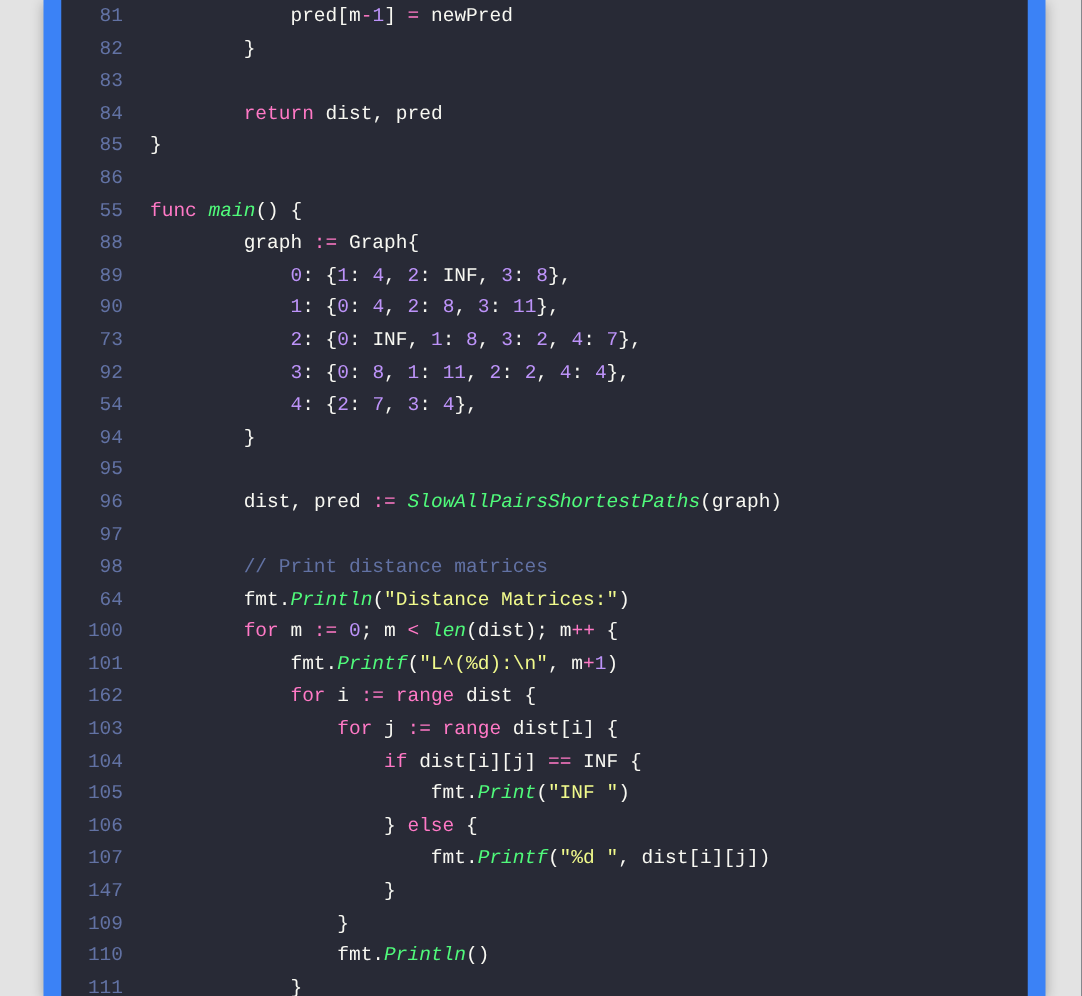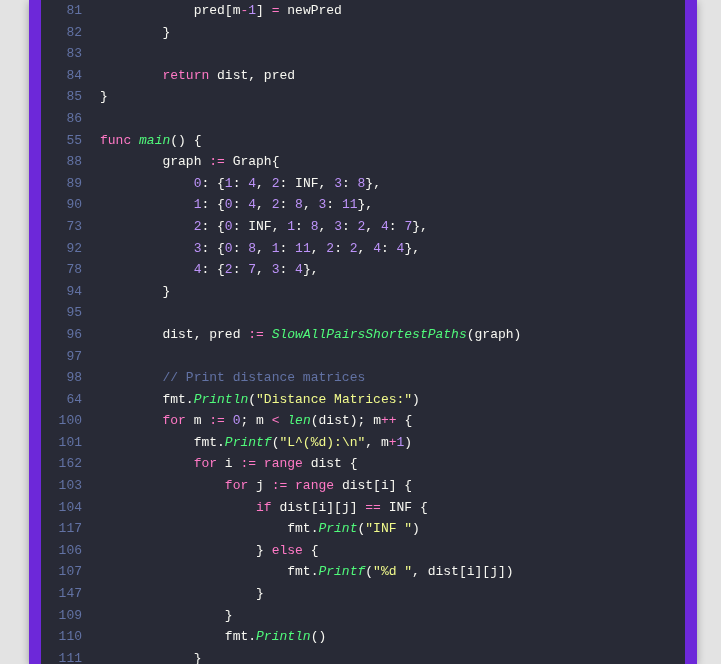--- a/index.html
+++ b/index.html
@@ -7,21 +7,21 @@
     background: #e3e3e3;
     padding: 0;
     font-family: 'Consolas', 'Monaco', 'Courier New', monospace;
     font-size: 13px;
     line-height: 21.6px;
     overflow: hidden;
     width: 721px;
     height: 664px;
   }
   .editor-frame {
-    background: #6d28d9;
+    background: #3b82f6;
     margin: 0 24px 0 29px;
     height: 664px;
     border-radius: 0;
     overflow: hidden;
     position: relative;
     box-shadow: 0 2px 8px rgba(0,0,0,0.3);
   }
   .editor {
     background: #282a36;
     position: absolute;
@@ -75,33 +75,33 @@
         <span class="ln">83</span>
         <span class="ln">84</span>
         <span class="ln">85</span>
         <span class="ln">86</span>
         <span class="ln">55</span>
         <span class="ln">88</span>
         <span class="ln">89</span>
         <span class="ln">90</span>
         <span class="ln">73</span>
         <span class="ln">92</span>
-        <span class="ln">78</span>
+        <span class="ln">54</span>
         <span class="ln">94</span>
         <span class="ln">95</span>
         <span class="ln">96</span>
         <span class="ln">97</span>
         <span class="ln">98</span>
         <span class="ln">64</span>
         <span class="ln">100</span>
         <span class="ln">101</span>
         <span class="ln">162</span>
         <span class="ln">103</span>
         <span class="ln">104</span>
-        <span class="ln">117</span>
+        <span class="ln">105</span>
         <span class="ln">106</span>
         <span class="ln">107</span>
         <span class="ln">147</span>
         <span class="ln">109</span>
         <span class="ln">110</span>
         <span class="ln">111</span>
       </div>
     <div class="code" id="code"><span class="cl"><span>            </span><span class="t-id">pred</span><span class="t-pn">[</span><span class="t-id">m</span><span class="t-op">-</span><span class="t-num">1</span><span class="t-pn">] </span><span class="t-op">=</span><span class="t-id"> newPred</span></span><span class="cl"><span>        </span><span class="t-pn">}</span></span><span class="cl"></span><span class="cl"><span>        </span><span class="t-kw">return</span><span class="t-id"> dist</span><span class="t-pn">,</span><span class="t-id"> pred</span></span><span class="cl"><span class="t-pn">}</span></span><span class="cl"></span><span class="cl"><span class="t-kw">func</span><span class="t-id"> </span><span class="t-fn">main</span><span class="t-pn">()</span><span class="t-id"> </span><span class="t-pn">{</span></span><span class="cl"><span>        </span><span class="t-id">graph </span><span class="t-op">:=</span><span class="t-id"> Graph</span><span class="t-pn">{</span></span><span class="cl"><span>            </span><span class="t-num">0</span><span class="t-pn">: {</span><span class="t-num">1</span><span class="t-pn">: </span><span class="t-num">4</span><span class="t-pn">, </span><span class="t-num">2</span><span class="t-pn">: </span><span class="t-id">INF</span><span class="t-pn">, </span><span class="t-num">3</span><span class="t-pn">: </span><span class="t-num">8</span><span class="t-pn">},</span></span><span class="cl"><span>            </span><span class="t-num">1</span><span class="t-pn">: {</span><span class="t-num">0</span><span class="t-pn">: </span><span class="t-num">4</span><span class="t-pn">, </span><span class="t-num">2</span><span class="t-pn">: </span><span class="t-num">8</span><span class="t-pn">, </span><span class="t-num">3</span><span class="t-pn">: </span><span class="t-num">11</span><span class="t-pn">},</span></span><span class="cl"><span>            </span><span class="t-num">2</span><span class="t-pn">: {</span><span class="t-num">0</span><span class="t-pn">: </span><span class="t-id">INF</span><span class="t-pn">, </span><span class="t-num">1</span><span class="t-pn">: </span><span class="t-num">8</span><span class="t-pn">, </span><span class="t-num">3</span><span class="t-pn">: </span><span class="t-num">2</span><span class="t-pn">, </span><span class="t-num">4</span><span class="t-pn">: </span><span class="t-num">7</span><span class="t-pn">},</span></span><span class="cl"><span>            </span><span class="t-num">3</span><span class="t-pn">: {</span><span class="t-num">0</span><span class="t-pn">: </span><span class="t-num">8</span><span class="t-pn">, </span><span class="t-num">1</span><span class="t-pn">: </span><span class="t-num">11</span><span class="t-pn">, </span><span class="t-num">2</span><span class="t-pn">: </span><span class="t-num">2</span><span class="t-pn">, </span><span class="t-num">4</span><span class="t-pn">: </span><span class="t-num">4</span><span class="t-pn">},</span></span><span class="cl"><span>            </span><span class="t-num">4</span><span class="t-pn">: {</span><span class="t-num">2</span><span class="t-pn">: </span><span class="t-num">7</span><span class="t-pn">, </span><span class="t-num">3</span><span class="t-pn">: </span><span class="t-num">4</span><span class="t-pn">},</span></span><span class="cl"><span>        </span><span class="t-pn">}</span></span><span class="cl"></span><span class="cl"><span>        </span><span class="t-id">dist</span><span class="t-pn">,</span><span class="t-id"> pred </span><span class="t-op">:=</span><span class="t-id"> </span><span class="t-fn">SlowAllPairsShortestPaths</span><span class="t-pn">(</span><span class="t-id">graph</span><span class="t-pn">)</span></span><span class="cl"></span><span class="cl"><span>        </span><span class="t-cmt">// Print distance matrices</span></span><span class="cl"><span>        </span><span class="t-id">fmt</span><span class="t-pn">.</span><span class="t-fn">Println</span><span class="t-pn">(</span><span class="t-str">"Distance Matrices:"</span><span class="t-pn">)</span></span><span class="cl"><span>        </span><span class="t-kw">for</span><span class="t-id"> m </span><span class="t-op">:=</span><span class="t-id"> </span><span class="t-num">0</span><span class="t-pn">; </span><span class="t-id">m </span><span class="t-op">&lt;</span><span class="t-id"> </span><span class="t-fn">len</span><span class="t-pn">(</span><span class="t-id">dist</span><span class="t-pn">); </span><span class="t-id">m</span><span class="t-op">++</span><span class="t-id"> </span><span class="t-pn">{</span></span><span class="cl"><span>            </span><span class="t-id">fmt</span><span class="t-pn">.</span><span class="t-fn">Printf</span><span class="t-pn">(</span><span class="t-str">"L^(%d):\n"</span><span class="t-pn">, </span><span class="t-id">m</span><span class="t-op">+</span><span class="t-num">1</span><span class="t-pn">)</span></span><span class="cl"><span>            </span><span class="t-kw">for</span><span class="t-id"> i </span><span class="t-op">:=</span><span class="t-id"> </span><span class="t-kw">range</span><span class="t-id"> dist </span><span class="t-pn">{</span></span><span class="cl"><span>                </span><span class="t-kw">for</span><span class="t-id"> j </span><span class="t-op">:=</span><span class="t-id"> </span><span class="t-kw">range</span><span class="t-id"> dist</span><span class="t-pn">[</span><span class="t-id">i</span><span class="t-pn">] {</span></span><span class="cl"><span>                    </span><span class="t-kw">if</span><span class="t-id"> dist</span><span class="t-pn">[</span><span class="t-id">i</span><span class="t-pn">][</span><span class="t-id">j</span><span class="t-pn">] </span><span class="t-op">==</span><span class="t-id"> INF </span><span class="t-pn">{</span></span><span class="cl"><span>                        </span><span class="t-id">fmt</span><span class="t-pn">.</span><span class="t-fn">Print</span><span class="t-pn">(</span><span class="t-str">"INF "</span><span class="t-pn">)</span></span><span class="cl"><span>                    </span><span class="t-pn">} </span><span class="t-kw">else</span><span class="t-id"> </span><span class="t-pn">{</span></span><span class="cl"><span>                        </span><span class="t-id">fmt</span><span class="t-pn">.</span><span class="t-fn">Printf</span><span class="t-pn">(</span><span class="t-str">"%d "</span><span class="t-pn">, </span><span class="t-id">dist</span><span class="t-pn">[</span><span class="t-id">i</span><span class="t-pn">][</span><span class="t-id">j</span><span class="t-pn">])</span></span><span class="cl"><span>                    </span><span class="t-pn">}</span></span><span class="cl"><span>                </span><span class="t-pn">}</span></span><span class="cl"><span>                </span><span class="t-id">fmt</span><span class="t-pn">.</span><span class="t-fn">Println</span><span class="t-pn">()</span></span><span class="cl"><span>            </span><span class="t-pn">}</span></span></div>
   </div>
 </div>

